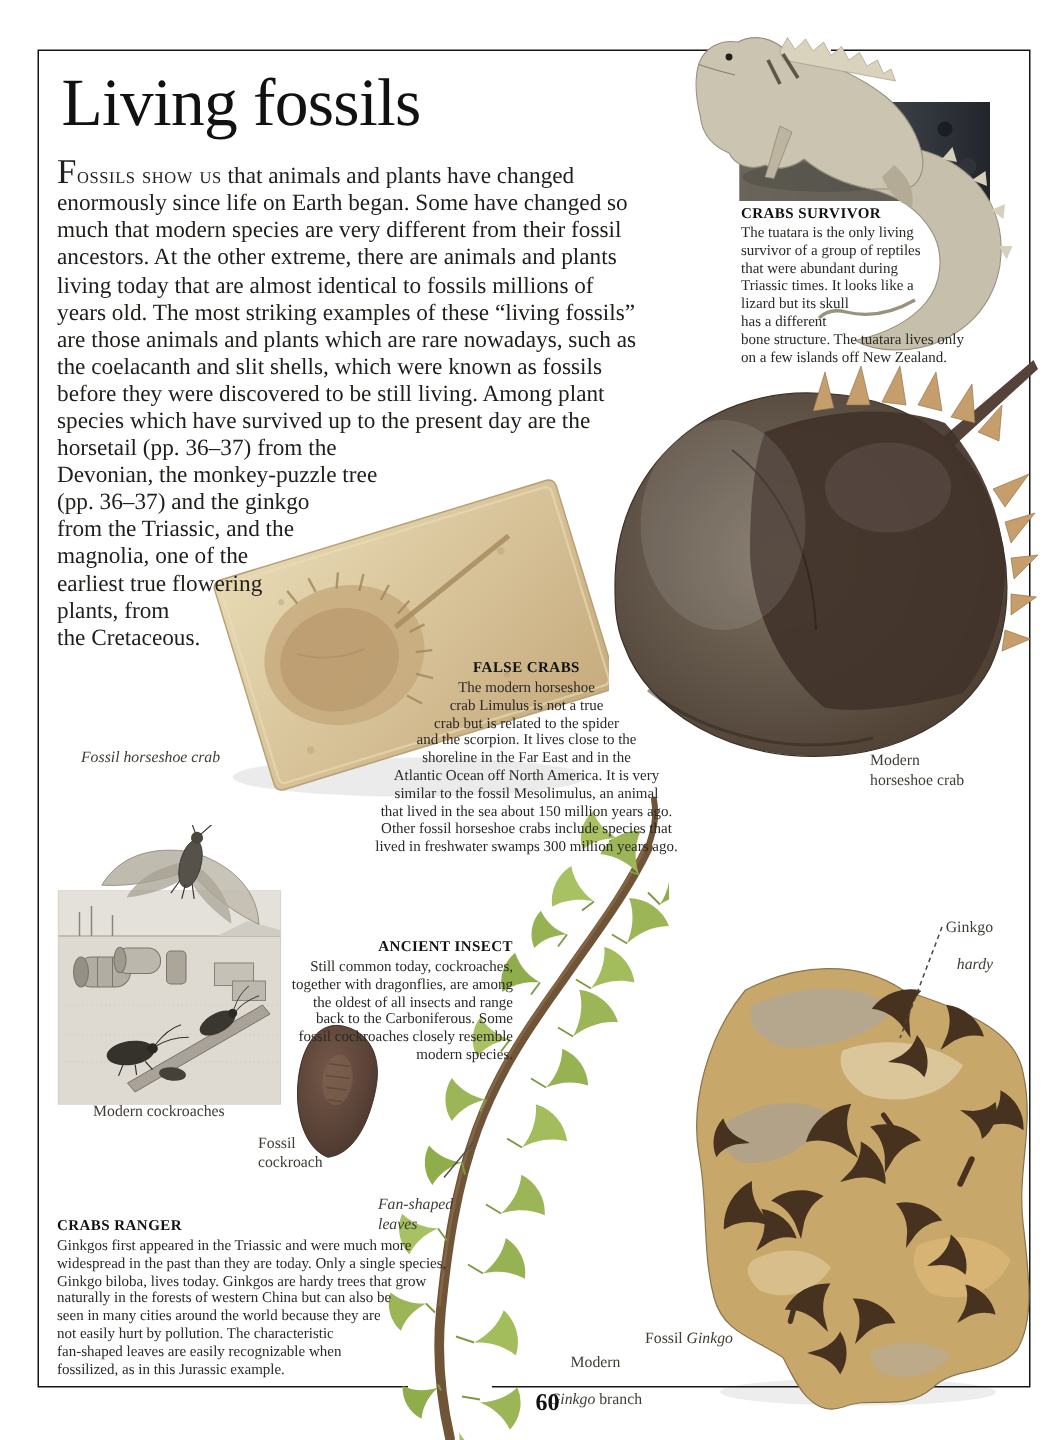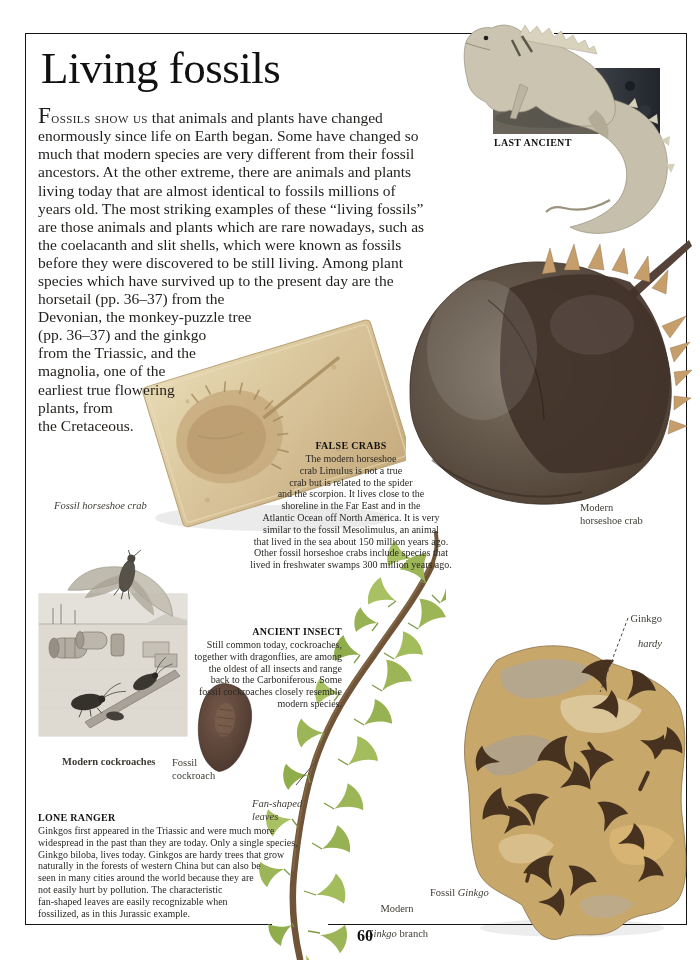--- a/index.html
+++ b/index.html
@@ -24,21 +24,21 @@
   .cap-head{font-size:10px;font-weight:bold;letter-spacing:.3px;color:#121210;margin-bottom:2px;}
   .cap-body{font-size:10px;line-height:11.8px;color:#2b2925;white-space:pre-line;}
   #cap-last-survivor{left:494px;top:137px;width:195px;}
   #cap-false-crabs{left:222px;top:440px;width:258px;text-align:center;}
   #cap-ancient-insect{left:166px;top:626px;width:176px;text-align:right;}
   #cap-lone-ranger{left:38px;top:812px;width:345px;}
   
   .label{font-size:10.5px;line-height:12.5px;color:#3f3c34;white-space:pre-line;z-index:5;}
   #lbl-fossil-crab{left:54px;top:500px;font-style:italic;}
   #lbl-modern-crab{left:580px;top:502px;}
-  #lbl-modern-cockroaches{left:62px;top:756px;font-weight:bold;}
+  #lbl-modern-cockroaches{left:62px;top:736px;}
   #lbl-fossil-cockroach{left:172px;top:757px;}
   #lbl-fan-leaves{left:252px;top:770px;font-style:italic;margin-top:28px;}
   #lbl-ginkgo-leaf{left:620px;top:600px;width:42px;text-align:right;}
   #lbl-fossil-ginkgo{left:430px;top:874px;}
   #lbl-modern-ginkgo{left:353px;top:890px;width:88px;text-align:center;}
   .ital{font-style:italic;}
   
   #pagenum{left:346px;top:927px;font-size:16px;font-weight:bold;color:#111;z-index:6;margin-left:11px;}
   
   .art{z-index:2;}
@@ -109,21 +109,29 @@
   <path d="M 6,36 C 10,26 20,20 32,22 C 44,16 56,20 64,28 C 88,34 112,44 130,58 C 142,68 150,80 154,94 C 158,108 152,118 144,120 L 120,120 C 104,117 88,110 76,100 C 68,106 58,108 50,104 C 40,108 30,104 26,96 C 16,92 8,84 7,72 C 4,60 3,46 6,36 Z" fill="#cbc4b0" stroke="#978f7c" stroke-width=".7"></path>
   <path d="M 60,28 L 65,19 L 70,27 L 77,20 L 82,28 L 89,22 L 94,31 L 101,25 L 106,34 L 113,29 L 118,38 L 125,34 L 129,43 L 134,40 L 137,48 L 62,34 Z" fill="#d9d2bd" stroke="#9a9280" stroke-width=".4"></path>
   <path d="M 60,78 C 56,90 54,100 50,112 L 56,113 C 60,102 64,92 68,82 Z" fill="#bdb5a0" stroke="#8d8571" stroke-width=".5"></path>
   <path d="M 136,104 C 146,112 150,122 148,132 C 140,130 132,122 128,112 Z" fill="#b3ab96"></path>
   <path d="M 52,34 L 60,50 M 62,30 L 72,46" stroke="#474337" stroke-width="2.4" opacity=".85"></path>
   <path d="M 6,37 C 14,40 22,42 30,44" stroke="#8a8270" stroke-width=".8" fill="none"></path>
   <circle cx="26" cy="32" r="2.3" fill="#1f1e19"></circle>
 </svg>
 
 <div id="cap-last-survivor" class="abs cap">
-  <div class="cap-head">LAST ANCIENT</div>
+  <div class="cap-head">CRABS SURVIVOR</div>
+  <div class="cap-body">The tuatara is the only living
+survivor of a group of reptiles
+that were abundant during
+Triassic times. It looks like a
+lizard but its skull
+has a different
+bone structure. The tuatara lives only
+on a few islands off New Zealand.</div>
 </div>
 
 <svg id="art-slab" class="abs art" width="278" height="228" viewBox="0 0 278 228">
   <defs>
     <linearGradient id="slabg" x1="0" y1="0" x2="1" y2="1">
       <stop offset="0" stop-color="#e7dab4"></stop>
         <stop offset=".55" stop-color="#d6c096"></stop>
         <stop offset="1" stop-color="#c6ab7d"></stop>
     </linearGradient>
   </defs>
@@ -371,21 +379,21 @@
     <use href="#fleaf" transform="translate(96,272) rotate(90) scale(1.3)"></use>
     <use href="#fleaf" transform="translate(196,252) rotate(45) scale(1.3)"></use>
     <use href="#fleaf" transform="translate(58,132) rotate(-80) scale(1.2)"></use>
     <rect x="200" y="140" width="4" height="22" rx="2" transform="rotate(25 202 151)"></rect>
     <rect x="150" y="110" width="3.5" height="20" rx="2" transform="rotate(-35 152 120)"></rect>
     <rect x="85" y="235" width="3.5" height="18" rx="2" transform="rotate(15 87 244)"></rect>
   </g>
 </svg>
 
 <div id="cap-lone-ranger" class="abs cap">
-  <div class="cap-head">LONE RANGER</div>
+  <div class="cap-head">CRABS RANGER</div>
   <div class="cap-body">Ginkgos first appeared in the Triassic and were much more
 widespread in the past than they are today. Only a single species,
 Ginkgo biloba, lives today. Ginkgos are hardy trees that grow
 naturally in the forests of western China but can also be
 seen in many cities around the world because they are
 not easily hurt by pollution. The characteristic
 fan-shaped leaves are easily recognizable when
 fossilized, as in this Jurassic example.</div>
 </div>
 

